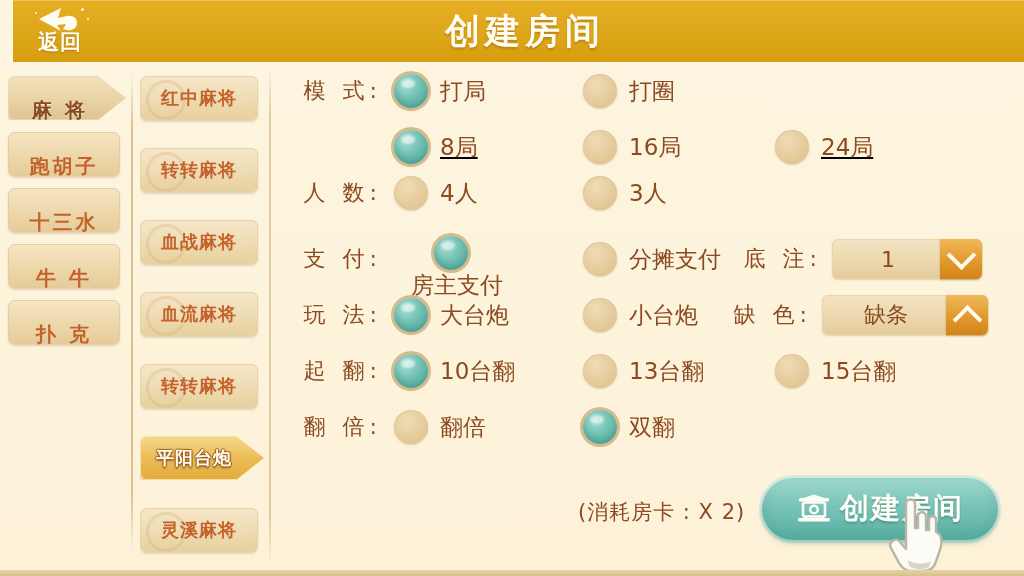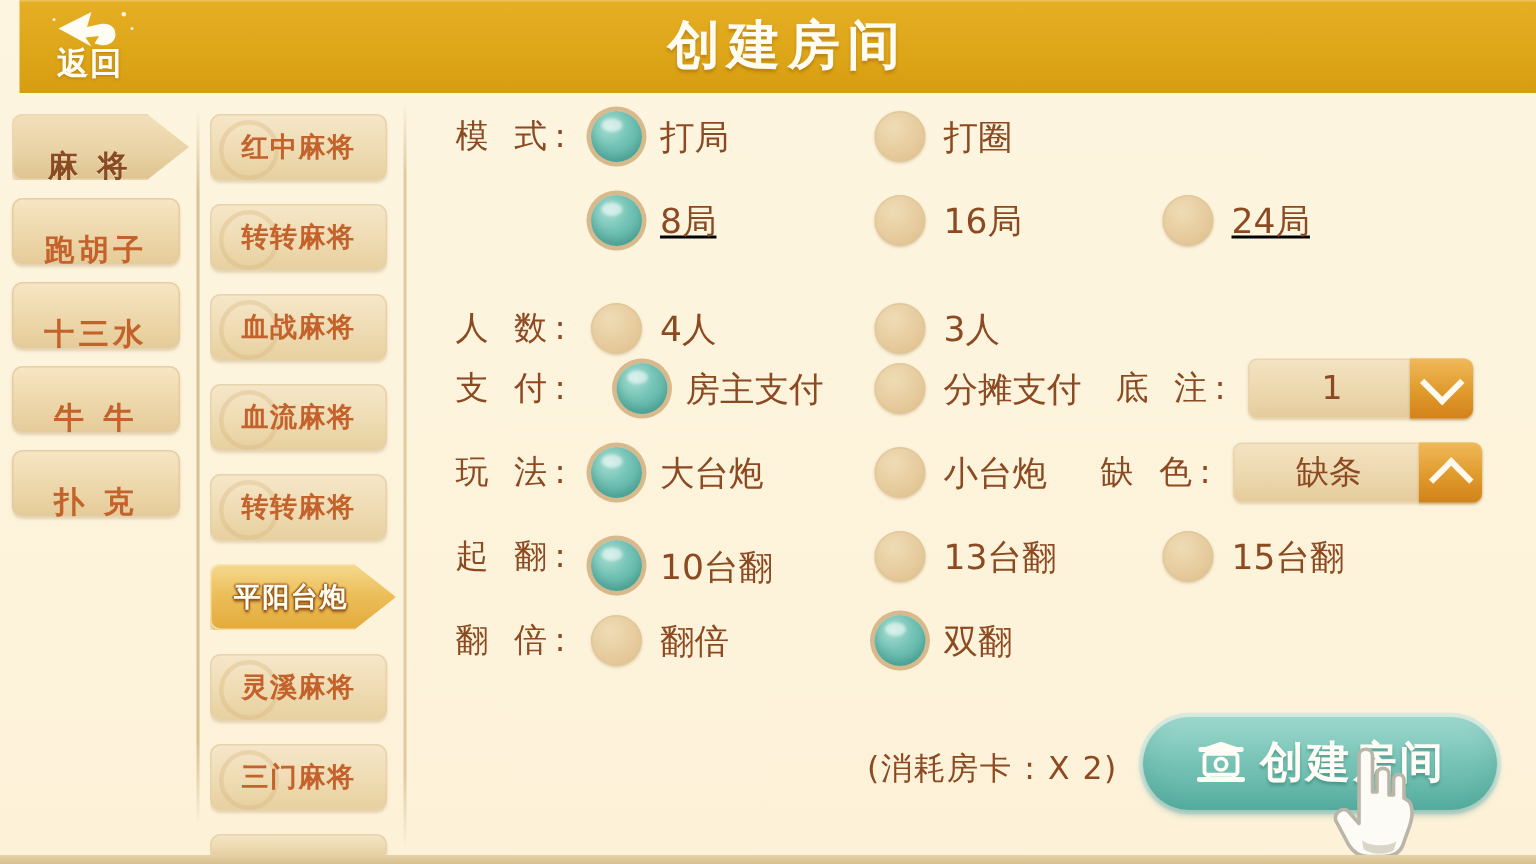--- a/index.html
+++ b/index.html
@@ -46,21 +46,21 @@
     display:flex;align-items:center;justify-content:center;
     font-size:20px;font-weight:bold;color:#c4622c;letter-spacing:3px;margin-top:12px;}
   .cat.sel{width:118px;
     background:linear-gradient(180deg,#f3e0bb 0%,#e9d3a6 55%,#ddc38e 100%);
     box-shadow:0 2px 3px rgba(168,128,72,.4),0 0 0 1px rgba(235,214,175,.95) inset;
     clip-path:polygon(0 0,90px 0,118px 22px,90px 44px,0 44px);
     border-radius:7px 0 0 7px;}
   .cat.sel span{width:104px;color:#8a4a22;
     text-shadow:0 1px 0 rgba(255,250,235,.8);}
 
-  .sub{position:relative;height:44px;margin-bottom:16px;width:118px;
+  .sub{position:relative;height:44px;margin-bottom:28px;width:118px;
     border-radius:7px;cursor:pointer;
     background:linear-gradient(180deg,#f6e7c9 0%,#efdcb4 52%,#e7d09e 100%);
     box-shadow:0 2px 2px rgba(176,140,86,.3),0 0 0 1px rgba(230,208,167,.9) inset;
     overflow:hidden;text-align:center;}
   .sub span{position:absolute;left:0;top:0;width:118px;height:44px;
     display:flex;align-items:center;justify-content:center;
     font-size:18px;font-weight:bold;color:#c4622c;letter-spacing:1px;}
   .sub::before{content:"";position:absolute;left:6px;top:4px;width:34px;height:34px;
     border-radius:50%;border:3px solid rgba(214,180,126,.35);}
   .sub.sel{width:124px;
@@ -215,35 +215,35 @@
       <div class="opt" style="left:307px;">
         <div class="radio off"></div>
         <div class="otext">16局</div>
       </div>
       <div class="opt" style="left:499px;text-decoration:underline;">
         <div class="radio off"></div>
         <div class="otext">24局</div>
       </div>
     </div>
 
-    <div class="row" style="top:134px;width:748px;">
+    <div class="row" style="top:108px;width:748px;">
       <div class="lbl">人 数:</div>
       <div class="opt" style="left:118px;">
         <div class="radio off"></div>
         <div class="otext">4人</div>
       </div>
       <div class="opt" style="left:307px;">
         <div class="radio off"></div>
         <div class="otext">3人</div>
       </div>
     </div>
 
     <div class="row" style="top:174px;width:748px;">
       <div class="lbl">支 付:</div>
-      <div class="opt" style="left:135px;">
+      <div class="opt" style="left:123px;flex-direction:column;">
         <div class="radio on"></div>
         <div class="otext">房主支付</div>
       </div>
       <div class="opt" style="left:307px;">
         <div class="radio off"></div>
         <div class="otext">分摊支付</div>
       </div>
       <div class="lbl" style="left:460px;width:86px;">底 注:</div>
       <div class="dd" style="left:556px;top:3px;">
         <div class="dd-box">
@@ -271,21 +271,21 @@
           <div class="dd-val" style="width:128px;">缺条</div>
           <div class="dd-arrow">
             <div class="chev up"></div>
           </div>
         </div>
       </div>
     </div>
 
     <div class="row" style="top:286px;width:748px;">
       <div class="lbl">起 翻:</div>
-      <div class="opt" style="left:118px;align-items:flex-end;">
+      <div class="opt" style="left:118px;">
         <div class="radio on"></div>
         <div class="otext">10台翻</div>
       </div>
       <div class="opt" style="left:307px;">
         <div class="radio off"></div>
         <div class="otext">13台翻</div>
       </div>
       <div class="opt" style="left:499px;">
         <div class="radio off"></div>
         <div class="otext">15台翻</div>

